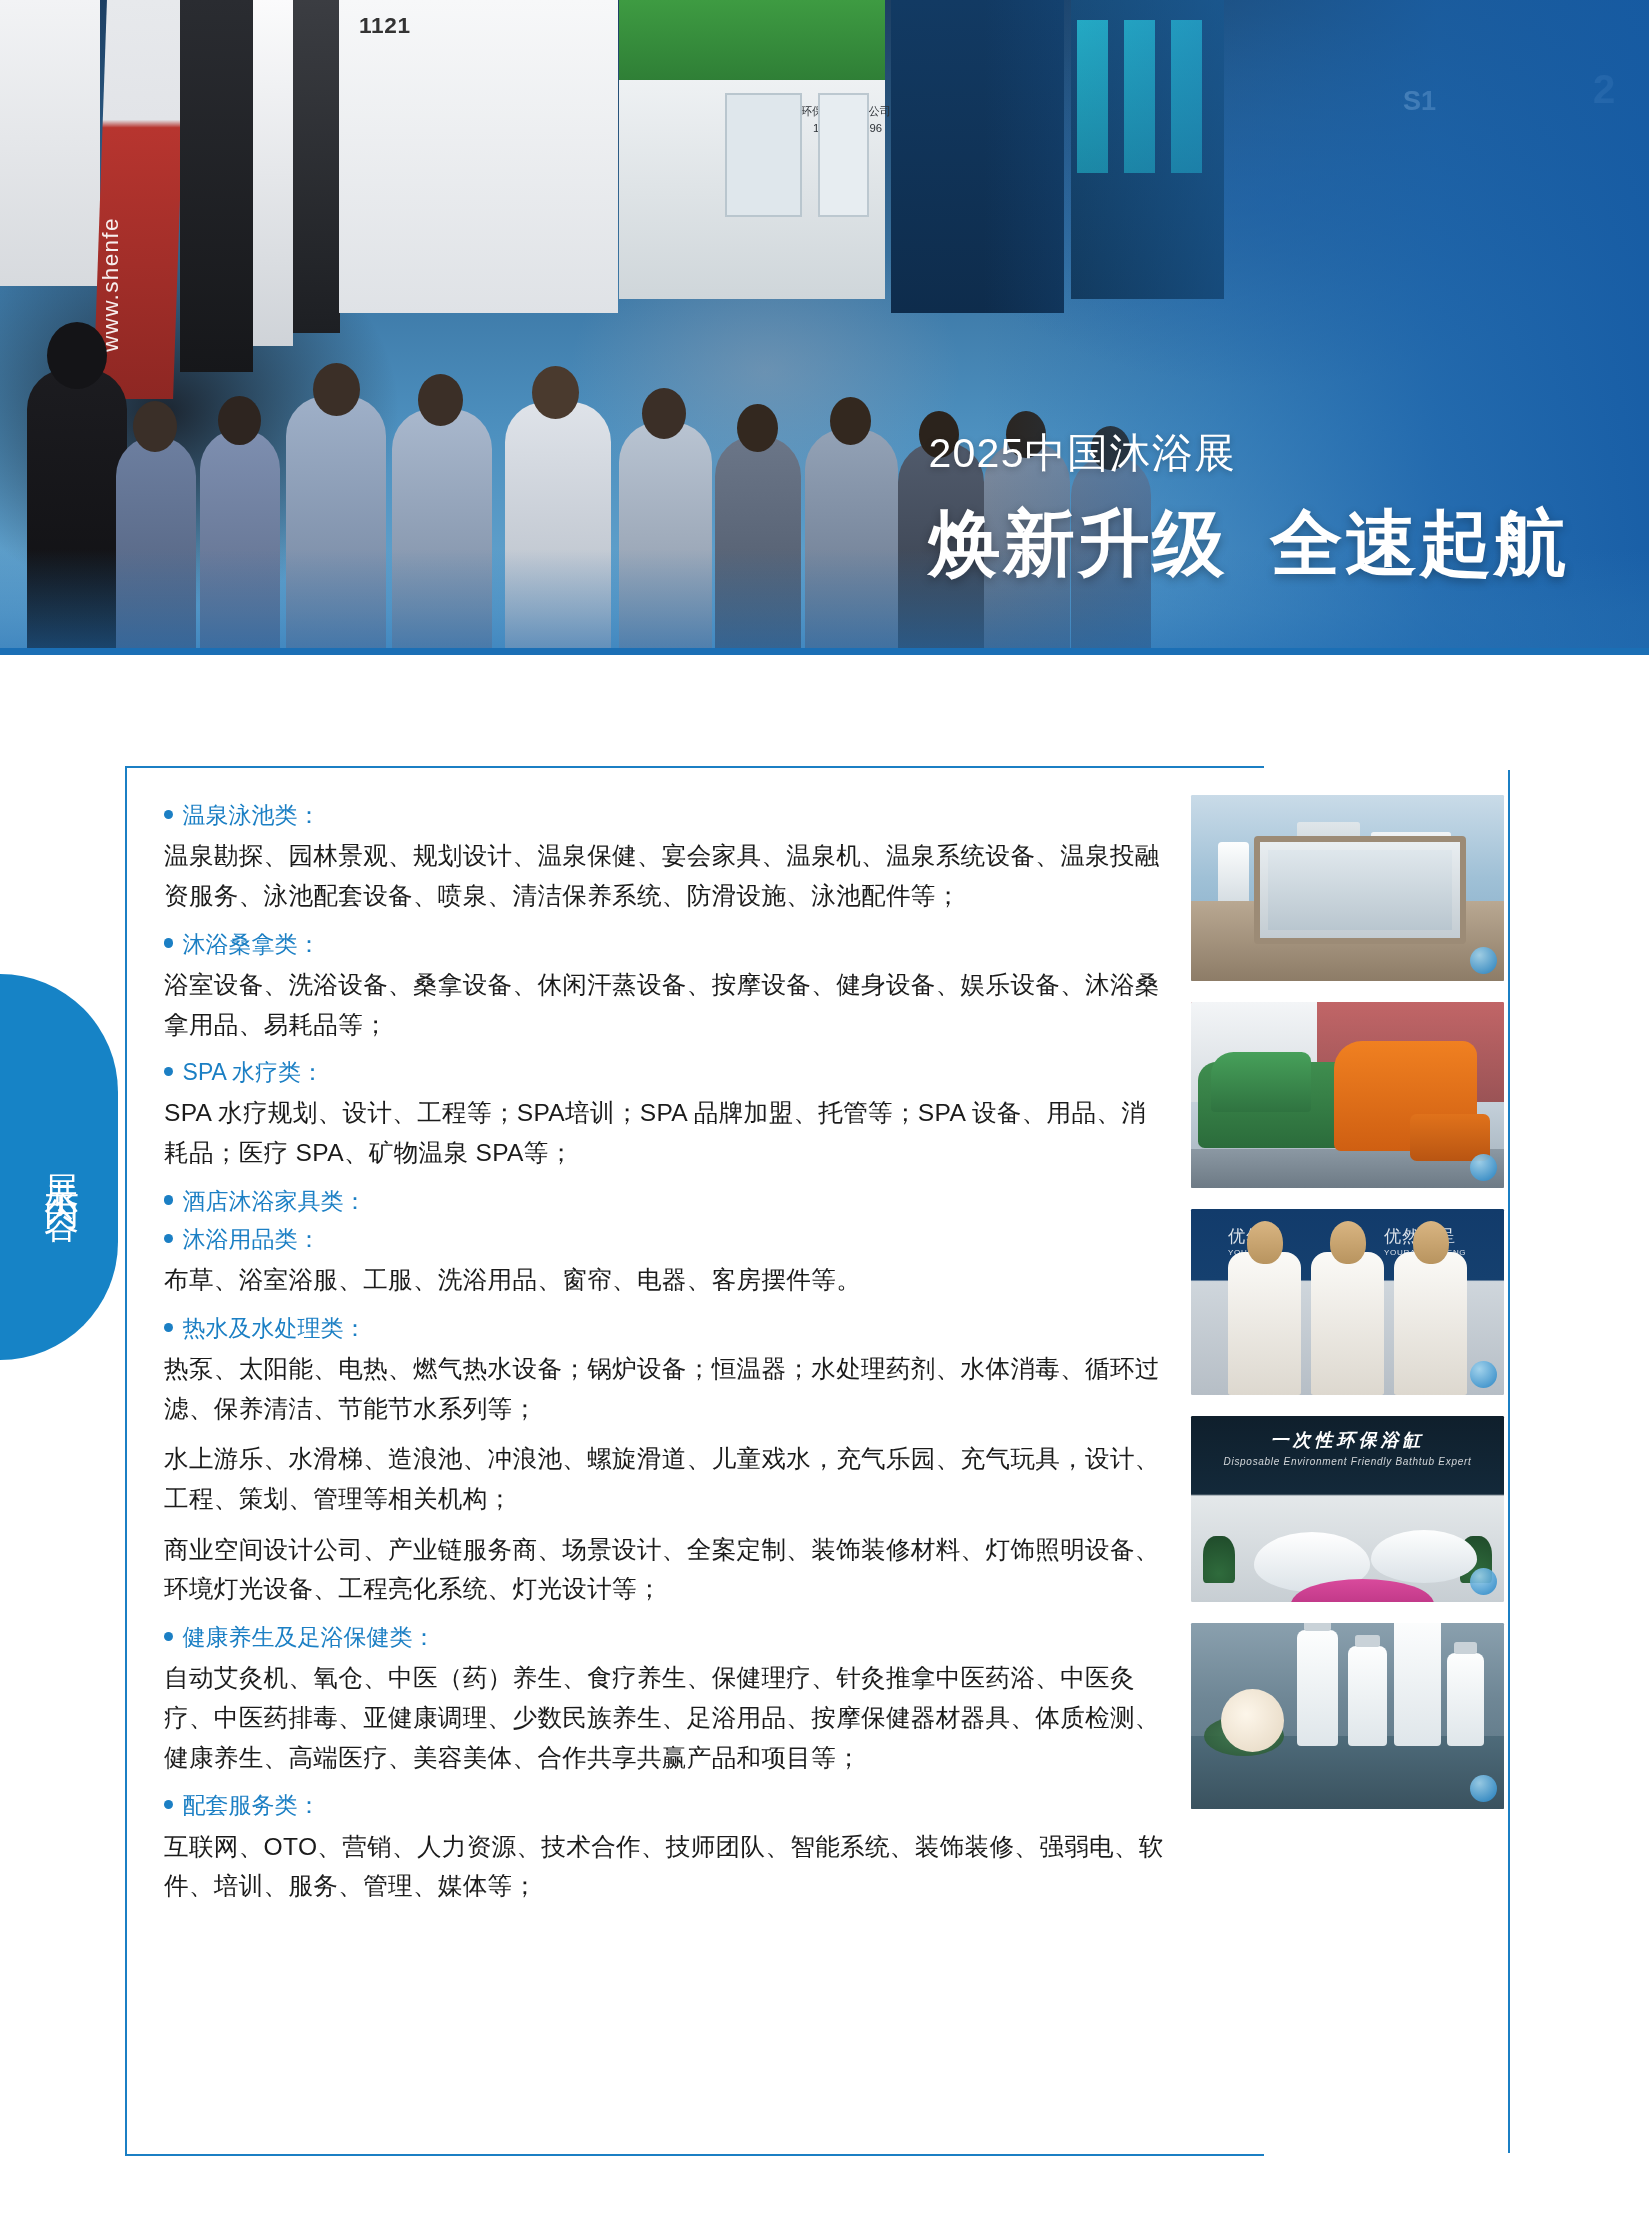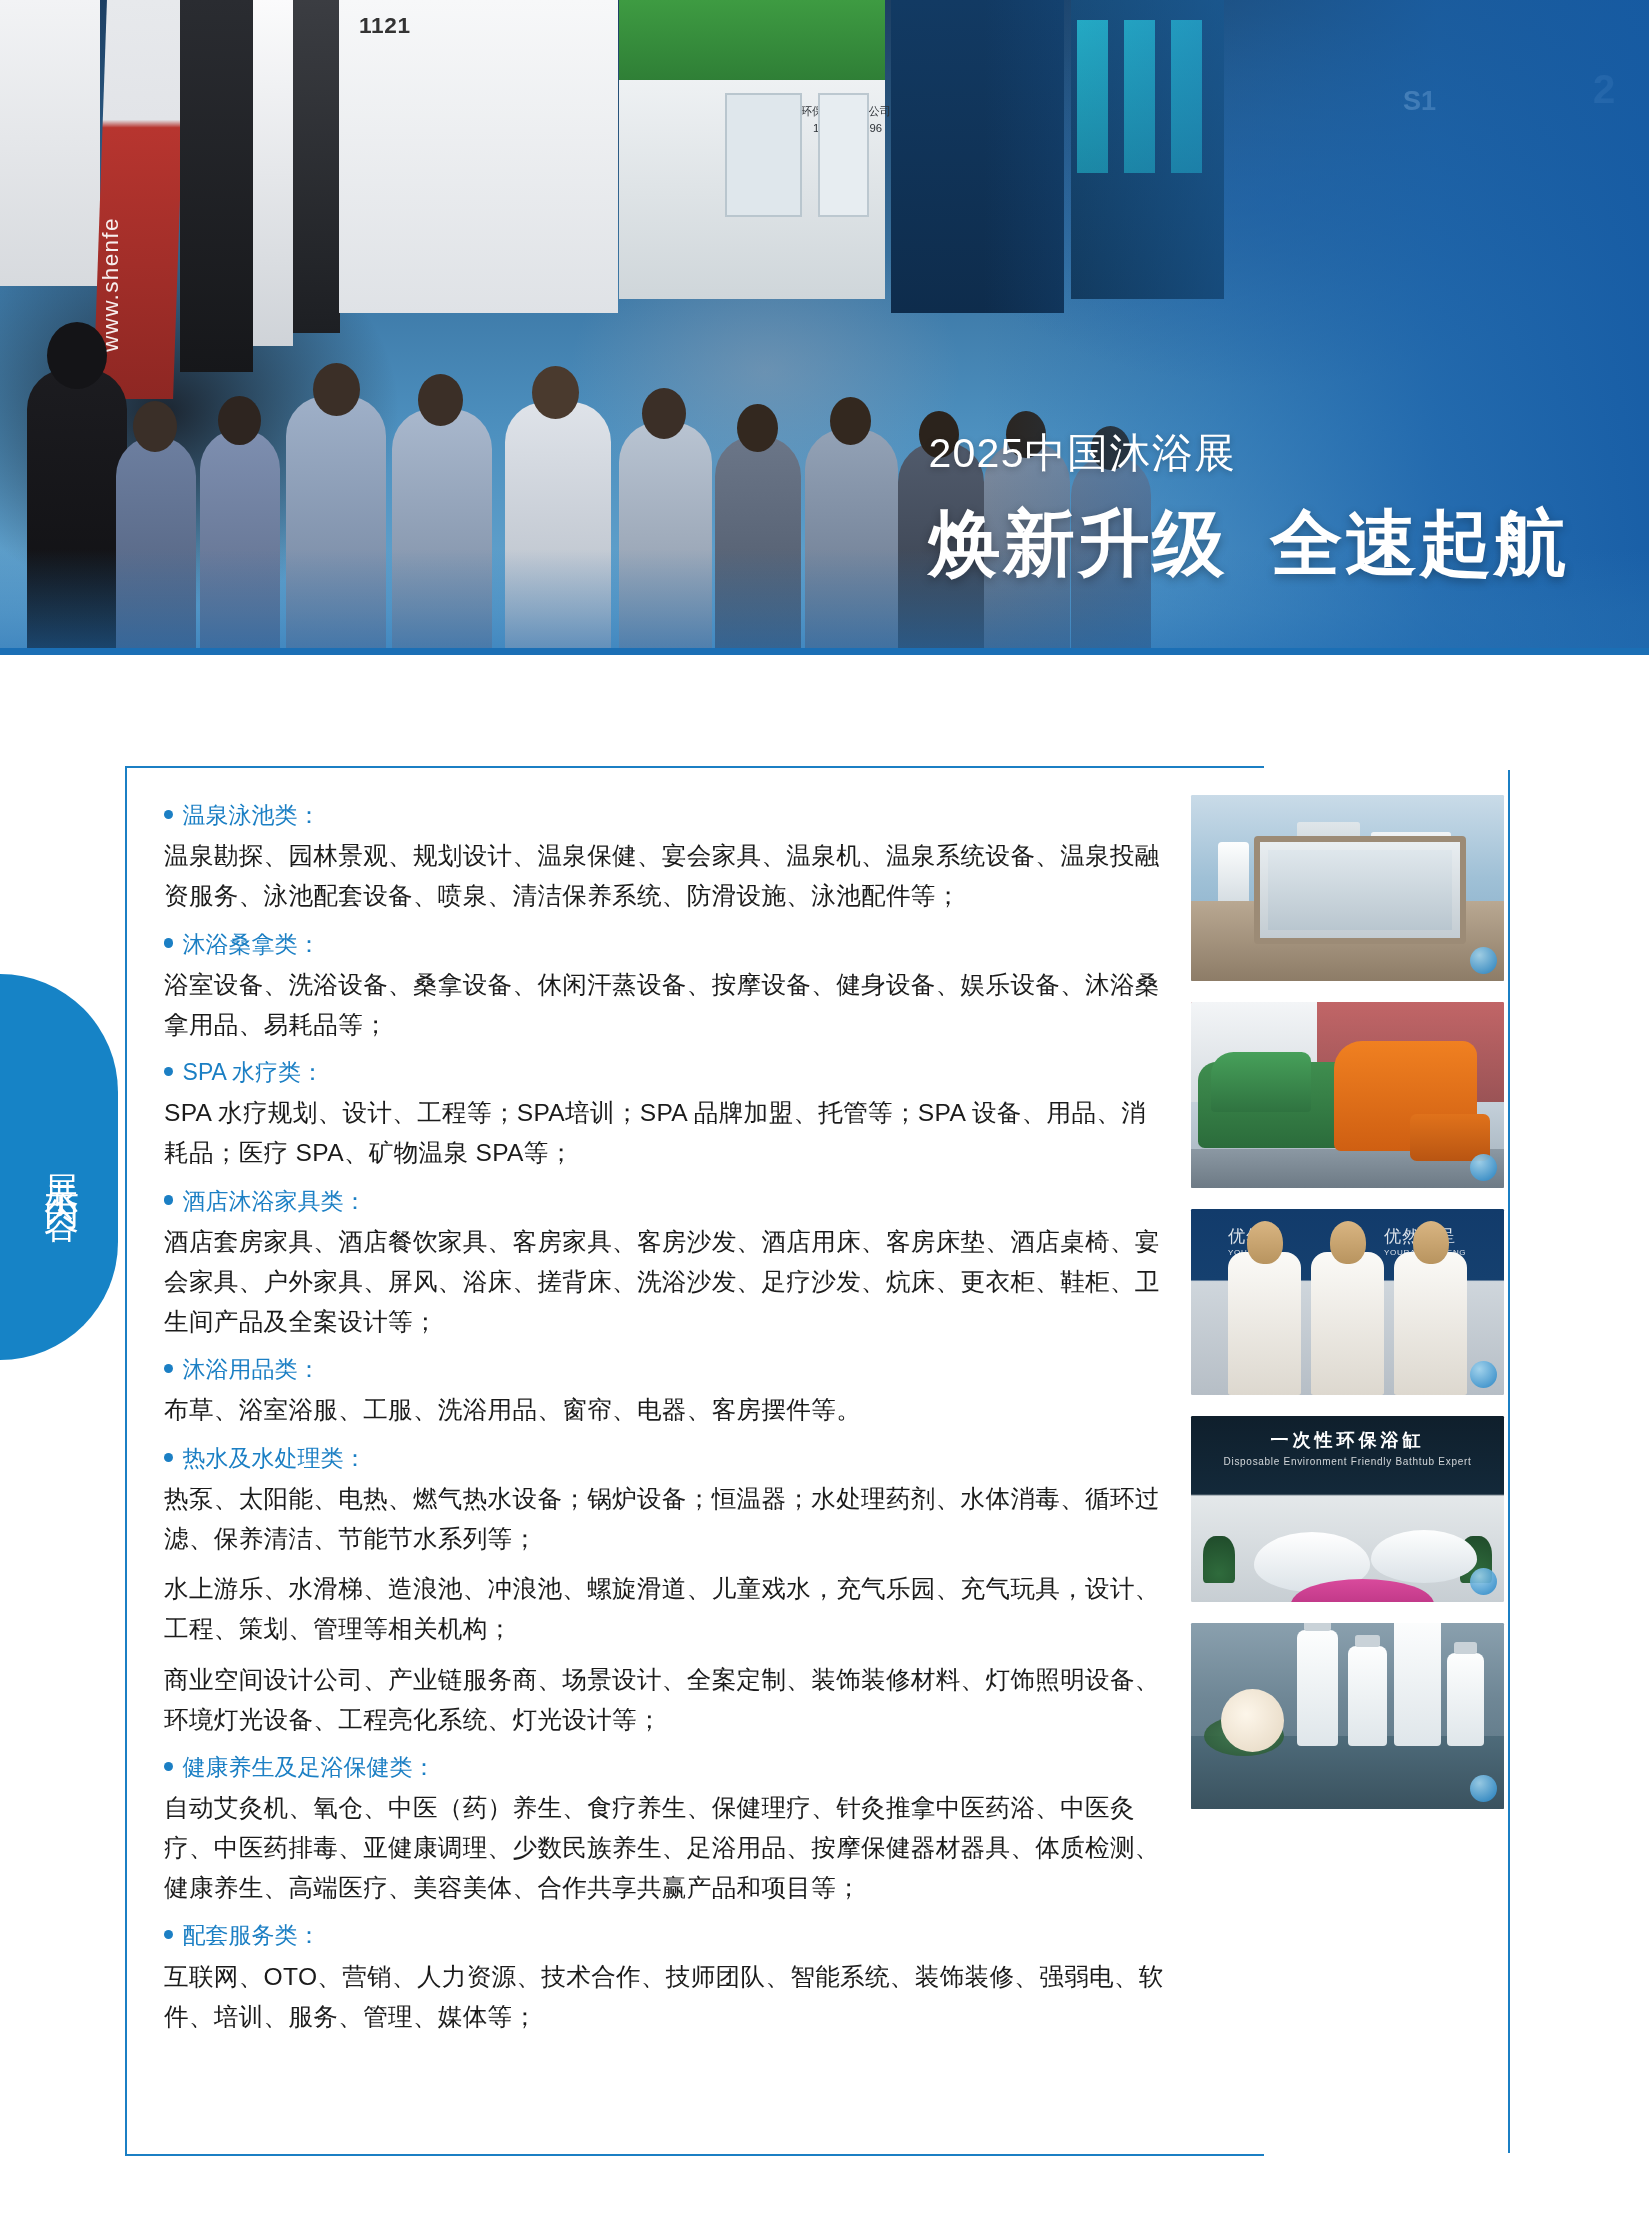--- a/index.html
+++ b/index.html
@@ -205,21 +205,21 @@
   .p3 .logo1 { position:absolute; left:37px; top:14.6px; color:#fff; font-size:17.3px; font-weight:bold; letter-spacing:1.3px; }
   .p3 .logo1 span { display:block; font-size:8px; letter-spacing:0.7px; font-weight:normal; opacity:.85; }
   .p3 .logo2 { position:absolute; left:193px; top:14.6px; color:#fff; font-size:17.3px; font-weight:bold; letter-spacing:1.3px; }
   .p3 .logo2 span { display:block; font-size:8px; letter-spacing:0.7px; font-weight:normal; opacity:.85; }
   .p3 .mq { position:absolute; bottom:0; width:73px; height:143px; background:linear-gradient(180deg,#fbfaf7,#ddd8cf); border-radius:16px 16px 2.7px 2.7px; }
   .p3 .mq i { position:absolute; left:18.6px; top:-31px; width:36px; height:43px; border-radius:50% 50% 45% 45%; background:linear-gradient(180deg,#d9b582,#b8945f); display:block; }
   .p3 .m1 { left:37px; } .p3 .m2 { left:120px; } .p3 .m3 { left:203px; }
 
   
   .p4 { background: linear-gradient(180deg,#0f1f2c 0%, #13293a 42%, #e4e8ea 43%, #c7ced3 100%); }
-  .p4 .hdr { position:absolute; left:0; top:12px; width:100%; text-align:center; color:#fff; font-size:18px; letter-spacing:4px; font-weight:bold; }
+  .p4 .hdr { position:absolute; left:0; top:12px; width:100%; text-align:center; color:#fff; font-size:18px; letter-spacing:4px; font-weight:bold;font-style:italic; }
   .p4 .hdr small { display:block; font-size:10px; letter-spacing:0.7px; font-weight:normal; opacity:.8; margin-top:4px; }
   .p4 .tubw { position:absolute; left:63px; top:116px; width:116px; height:60px; background:linear-gradient(180deg,#ffffff,#dce3e8); border-radius:50%/55% 55% 45% 45%; }
   .p4 .tubw2 { position:absolute; left:180px; top:114px; width:106px; height:53px; background:linear-gradient(180deg,#fdfefe,#dbe2e7); border-radius:50%/55% 55% 45% 45%; }
   .p4 .tubp { position:absolute; left:100px; top:163px; width:143px; height:50px; background:linear-gradient(180deg,#d94a9c,#a82774); border-radius:50%/50%; }
   .p4 .plant { position:absolute; bottom:18.6px; width:32px; height:47px; background:radial-gradient(circle at 50% 80%, #2f6b3c, #1f4a2a); border-radius:40% 40% 10% 10%; }
   .p4 .pl1 { left:12px; } .p4 .pl2 { right:12px; }
 
   
   .p5 { background: linear-gradient(180deg,#8aa0ae 0%, #6f8796 40%, #55707f 100%); }
   .p5 .tbl { position:absolute; left:0; bottom:0; width:100%; height:73px; background:linear-gradient(180deg,#4e6b7a,#3a525f); }
@@ -331,21 +331,20 @@
       <span>SPA 水疗类：</span>
     </div>
     <p class="cat-body">SPA 水疗规划、设计、工程等；SPA培训；SPA 品牌加盟、托管等；SPA 设备、用品、消耗品；医疗 SPA、矿物温泉 SPA等；</p>
   </div>
 
   <div class="cat">
     <div class="cat-title">
       <span class="bullet"></span>
       <span>酒店沐浴家具类：</span>
     </div>
-    <p class="cat-body">酒店套房家具、酒店餐饮家具、客房家具、客房沙发、酒店用床、客房床垫、酒店桌椅、宴会家具、户外家具、屏风、浴床、搓背床、洗浴沙发、足疗沙发、炕床、更衣柜、鞋柜、卫生间产品及全案设计等；</p>
   </div>
 
   <div class="cat">
     <div class="cat-title">
       <span class="bullet"></span>
       <span>沐浴用品类：</span>
     </div>
     <p class="cat-body">布草、浴室浴服、工服、洗浴用品、窗帘、电器、客房摆件等。</p>
   </div>
 

